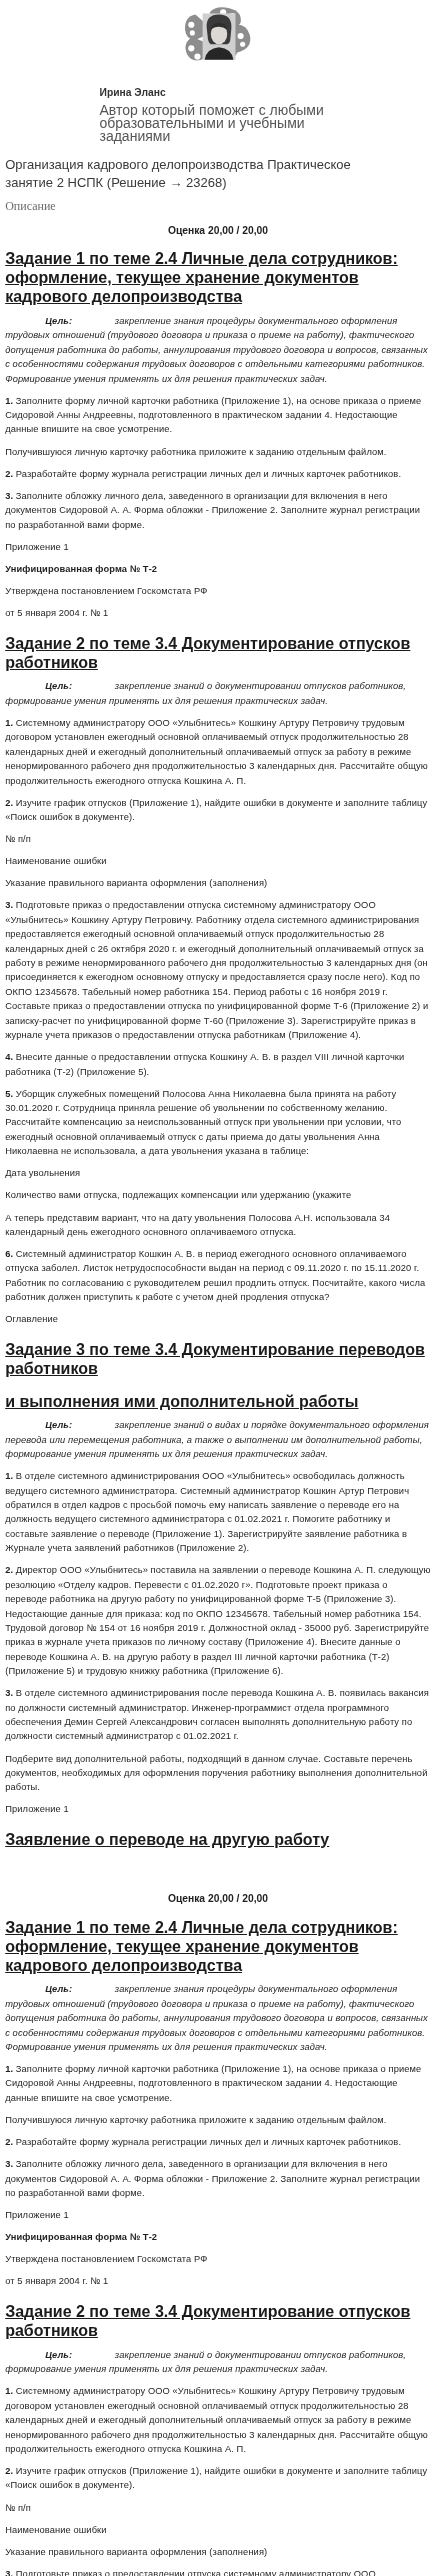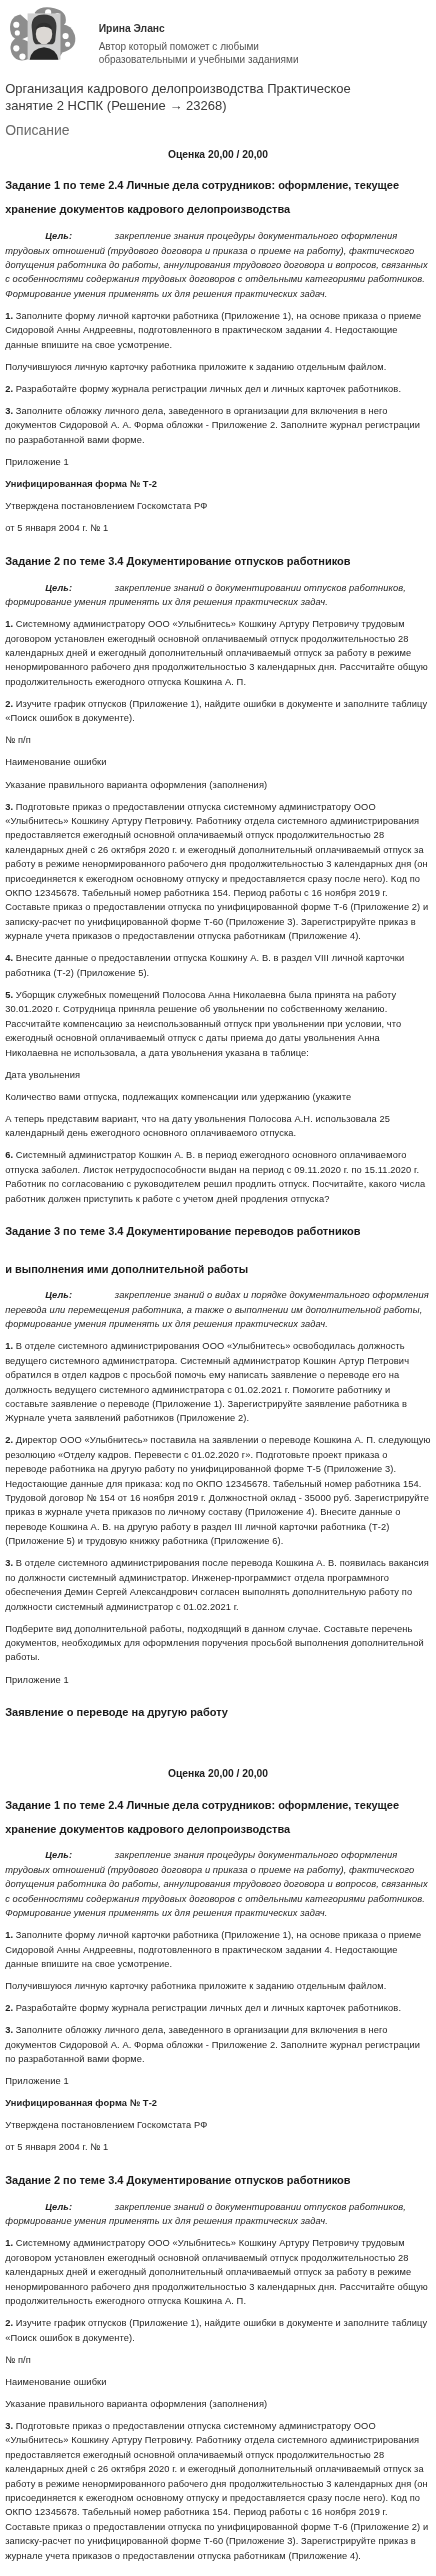--- a/index.html
+++ b/index.html
@@ -10,78 +10,81 @@
   body {
     width: 436px;
     font-family: "Liberation Sans", "DejaVu Sans", sans-serif;
     color: #1f1f1f;
     padding: 5.2px 5.2px 15.5px 5.2px;
     box-sizing: border-box;
   }
   
   .author-header {
     display: flex;
-    align-items: flex-end;
+    align-items: center;
     gap: 17.5px;
     margin-bottom: 5.2px;
+    flex-direction: column;
   }
   .avatar-wrap {
     width: 76px;
     height: 61px;
     flex: 0 0 auto;
   }
   .author-meta { padding-top: 3.1px; }
   .author-name {
     font-size: 10.3px;
     font-weight: bold;
     color: #333333;
     margin: 0 0 6.2px 0;
   }
   .author-tagline {
-    font-size: 10px;
+    font-size: 14px;
     line-height: 13px;
     color: #555555;
     max-width: 237px;
     margin: 0;
   }
   
   .page-title {
     font-size: 13px;
     font-weight: normal;
     color: #3a3a3a;
     line-height: 17.5px;
     max-width: 361px;
     margin: 13.4px 0 7.2px 0;
   }
   .description-label {
-    font-size: 14px;
+    font-size: 12px;
     color: #6b6b6b;
     margin: 0 0 5.2px 0;
+    font-family: Liberation Serif, serif;
   }
   
   .doc .p {
     font-size: 9.3px;
     line-height: 14.4px;
     letter-spacing: 0.1px;
     margin: 7.7px 0;
   }
   .doc .pb { font-weight: bold; }
   .doc .goal i { font-style: italic; margin-left: 40px; }
   .doc .grade {
     font-size: 10.3px;
     font-weight: bold;
     margin: 11.3px 0 6.2px 0;
     text-align: center;
   }
   .doc .h-task {
-    font-size: 11px;
+    font-size: 16px;
     font-weight: bold;
-    line-height: 24px;
+    line-height: 19px;
     margin: 13.4px 0 7.7px 0;
     color: #1b1b1b;
+    text-decoration: underline;
   }
   .doc .h-big {
     font-size: 12.4px;
     font-weight: bold;
     line-height: 18px;
     margin: 4.1px 0 9.3px 0;
     color: #1b1b1b;
   }
   .doc .copy-gap { height: 25px; }
 </style>
@@ -147,29 +150,30 @@
     <p class="p"><b>1.</b> Системному администратору ООО «Улыбнитесь» Кошкину Артуру Петровичу трудовым договором установлен ежегодный основной оплачиваемый отпуск продолжительностью 28 календарных дней и ежегодный дополнительный оплачиваемый отпуск за работу в режиме ненормированного рабочего дня продолжительностью 3 календарных дня. Рассчитайте общую продолжительность ежегодного отпуска Кошкина А. П.</p>
     <p class="p"><b>2.</b> Изучите график отпусков (Приложение 1), найдите ошибки в документе и заполните таблицу «Поиск ошибок в документе).</p>
     <p class="p">№ п/п</p>
     <p class="p">Наименование ошибки</p>
     <p class="p">Указание правильного варианта оформления (заполнения)</p>
     <p class="p"><b>3.</b> Подготовьте приказ о предоставлении отпуска системному администратору ООО «Улыбнитесь» Кошкину Артуру Петровичу. Работнику отдела системного администрирования предоставляется ежегодный основной оплачиваемый отпуск продолжительностью 28 календарных дней с 26 октября 2020 г. и ежегодный дополнительный оплачиваемый отпуск за работу в режиме ненормированного рабочего дня продолжительностью 3 календарных дня (он присоединяется к ежегодном основному отпуску и предоставляется сразу после него). Код по ОКПО 12345678. Табельный номер работника 154. Период работы с 16 ноября 2019 г. Составьте приказ о предоставлении отпуска по унифицированной форме Т-6 (Приложение 2) и записку-расчет по унифицированной форме Т-60 (Приложение 3). Зарегистрируйте приказ в журнале учета приказов о предоставлении отпуска работникам (Приложение 4).</p>
     <p class="p"><b>4.</b> Внесите данные о предоставлении отпуска Кошкину А. В. в раздел VIII личной карточки работника (Т-2) (Приложение 5).</p>
     <p class="p"><b>5.</b> Уборщик служебных помещений Полосова Анна Николаевна была принята на работу 30.01.2020 г. Сотрудница приняла решение об увольнении по собственному желанию. Рассчитайте компенсацию за неиспользованный отпуск при увольнении при условии, что ежегодный основной оплачиваемый отпуск с даты приема до даты увольнения Анна Николаевна не использовала, а дата увольнения указана в таблице:</p>
     <p class="p">Дата увольнения</p>
     <p class="p">Количество вами отпуска, подлежащих компенсации или удержанию (укажите</p>
-    <p class="p">А теперь представим вариант, что на дату увольнения Полосова А.Н. использовала 25 календарный день ежегодного основного оплачиваемого отпуска.</p>
+    <p class="p">А теперь представим вариант, что на дату увольнения Полосова А.Н. использовала 34 календарный день ежегодного основного оплачиваемого отпуска.</p>
     <p class="p"><b>6.</b> Системный администратор Кошкин А. В. в период ежегодного основного оплачиваемого отпуска заболел. Листок нетрудоспособности выдан на период с 09.11.2020 г. по 15.11.2020 г. Работник по согласованию с руководителем решил продлить отпуск. Посчитайте, какого числа работник должен приступить к работе с учетом дней продления отпуска?</p>
+    <p class="p">Оглавление</p>
     <h2 class="h-task">Задание 3 по теме 3.4 Документирование переводов работников</h2>
     <h2 class="h-task">и выполнения ими дополнительной работы</h2>
     <p class="p goal"><b><i>Цель:</i></b><i> закрепление знаний о видах и порядке документального оформления перевода или перемещения работника, а также о выполнении им дополнительной работы, формирование умения применять их для решения практических задач.</i></p>
     <p class="p"><b>1.</b> В отделе системного администрирования ООО «Улыбнитесь» освободилась должность ведущего системного администратора. Системный администратор Кошкин Артур Петрович обратился в отдел кадров с просьбой помочь ему написать заявление о переводе его на должность ведущего системного администратора с 01.02.2021 г. Помогите работнику и составьте заявление о переводе (Приложение 1). Зарегистрируйте заявление работника в Журнале учета заявлений работников (Приложение 2).</p>
     <p class="p"><b>2.</b> Директор ООО «Улыбнитесь» поставила на заявлении о переводе Кошкина А. П. следующую резолюцию «Отделу кадров. Перевести с 01.02.2020 г». Подготовьте проект приказа о переводе работника на другую работу по унифицированной форме Т-5 (Приложение 3). Недостающие данные для приказа: код по ОКПО 12345678. Табельный номер работника 154. Трудовой договор № 154 от 16 ноября 2019 г. Должностной оклад - 35000 руб. Зарегистрируйте приказ в журнале учета приказов по личному составу (Приложение 4). Внесите данные о переводе Кошкина А. В. на другую работу в раздел III личной карточки работника (Т-2) (Приложение 5) и трудовую книжку работника (Приложение 6).</p>
     <p class="p"><b>3.</b> В отделе системного администрирования после перевода Кошкина А. В. появилась вакансия по должности системный администратор. Инженер-программист отдела программного обеспечения Демин Сергей Александрович согласен выполнять дополнительную работу по должности системный администратор с 01.02.2021 г.</p>
-    <p class="p">Подберите вид дополнительной работы, подходящий в данном случае. Составьте перечень документов, необходимых для оформления поручения просьбой выполнения дополнительной работы.</p>
+    <p class="p">Подберите вид дополнительной работы, подходящий в данном случае. Составьте перечень документов, необходимых для оформления поручения работнику выполнения дополнительной работы.</p>
     <p class="p">Приложение 1</p>
     <h2 class="h-task">Заявление о переводе на другую работу</h2>
     <div class="copy-gap"></div>
     <p class="grade">Оценка 20,00 / 20,00</p>
     <h2 class="h-task">Задание 1 по теме 2.4 Личные дела сотрудников: оформление, текущее хранение документов кадрового делопроизводства</h2>
     <p class="p goal"><b><i>Цель:</i></b><i> закрепление знания процедуры документального оформления трудовых отношений (трудового договора и приказа о приеме на работу), фактического допущения работника до работы, аннулирования трудового договора и вопросов, связанных с особенностями содержания трудовых договоров с отдельными категориями работников. Формирование умения применять их для решения практических задач.</i></p>
     <p class="p"><b>1.</b> Заполните форму личной карточки работника (Приложение 1), на основе приказа о приеме Сидоровой Анны Андреевны, подготовленного в практическом задании 4. Недостающие данные впишите на свое усмотрение.</p>
     <p class="p">Получившуюся личную карточку работника приложите к заданию отдельным файлом.</p>
     <p class="p"><b>2.</b> Разработайте форму журнала регистрации личных дел и личных карточек работников.</p>
     <p class="p"><b>3.</b> Заполните обложку личного дела, заведенного в организации для включения в него документов Сидоровой А. А. Форма обложки - Приложение 2. Заполните журнал регистрации по разработанной вами форме.</p>

